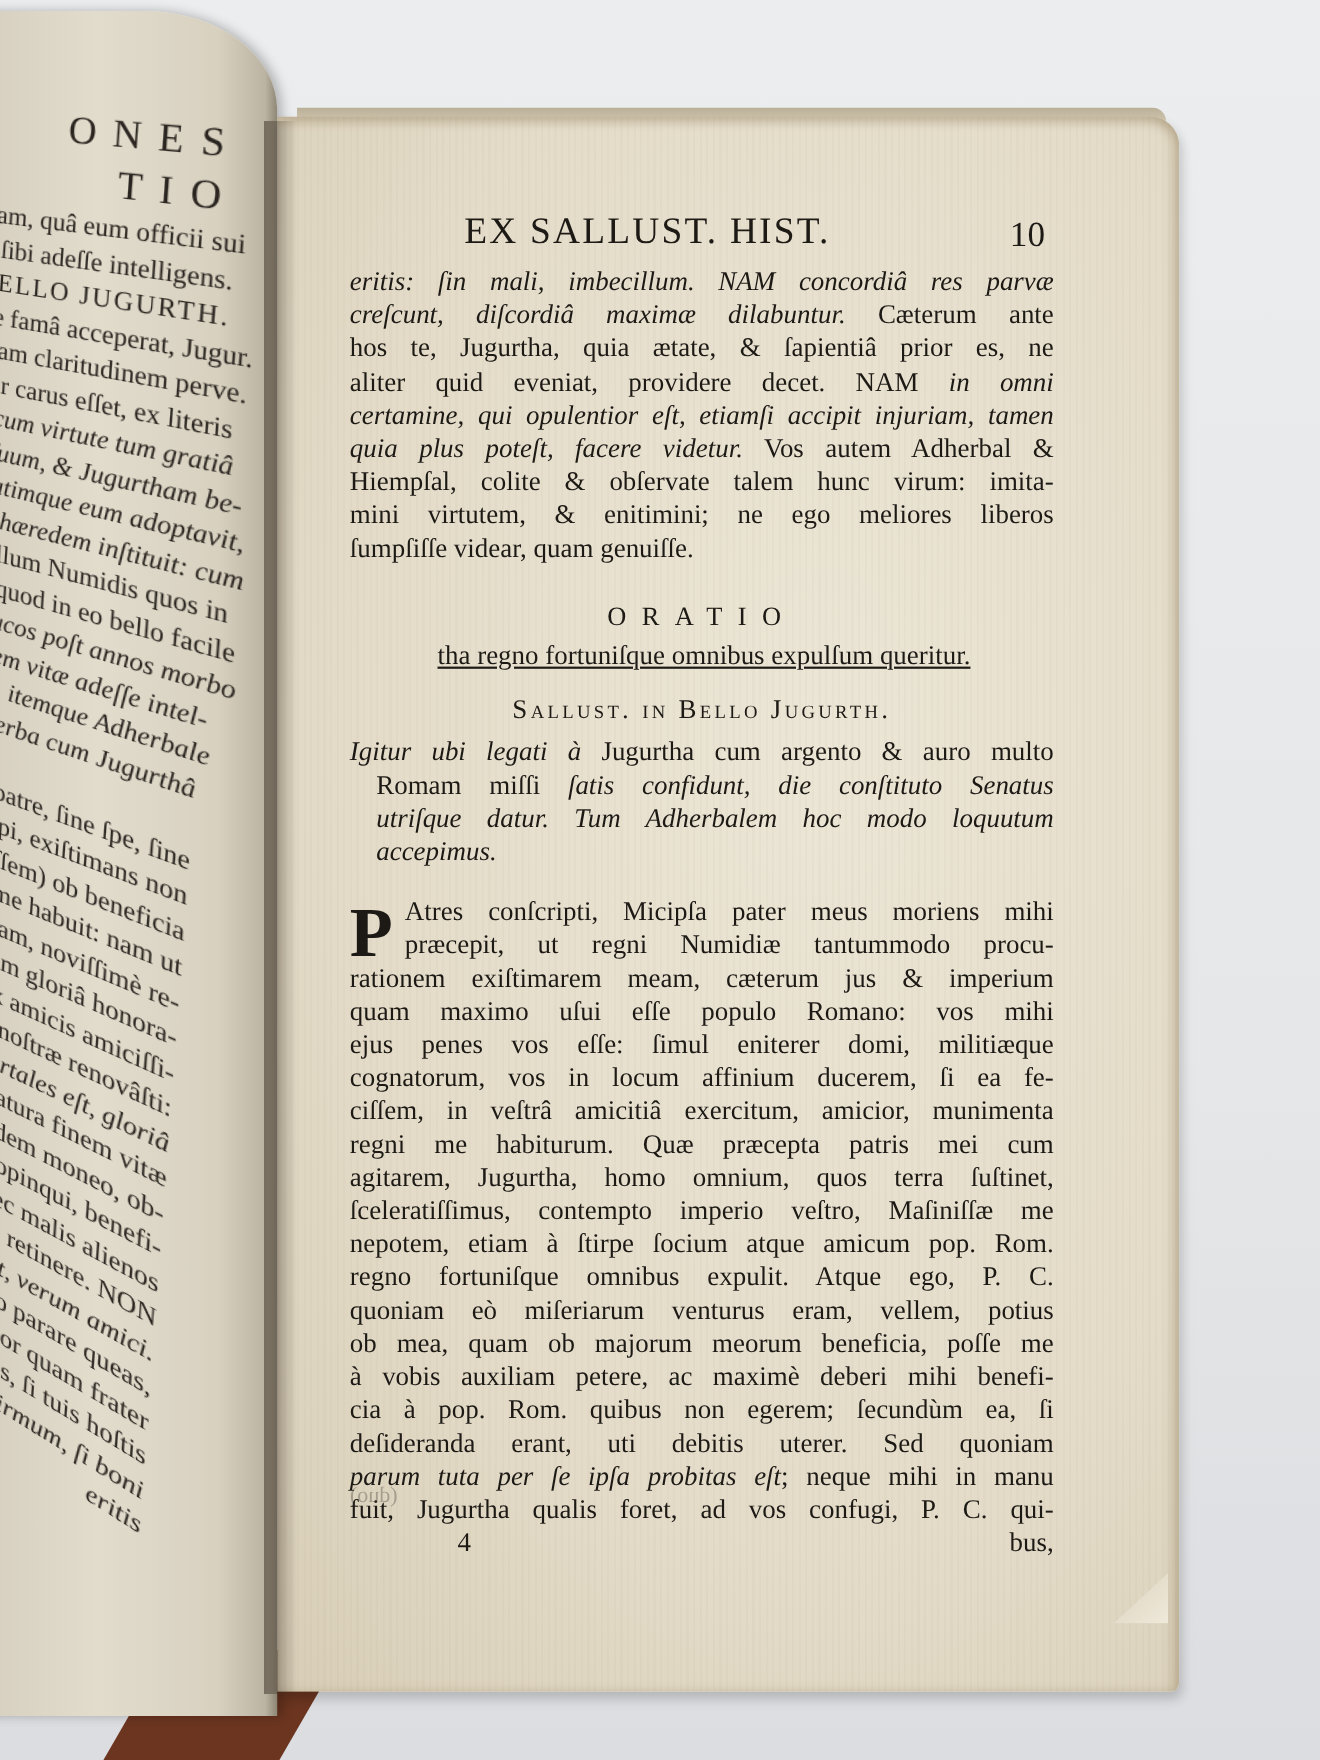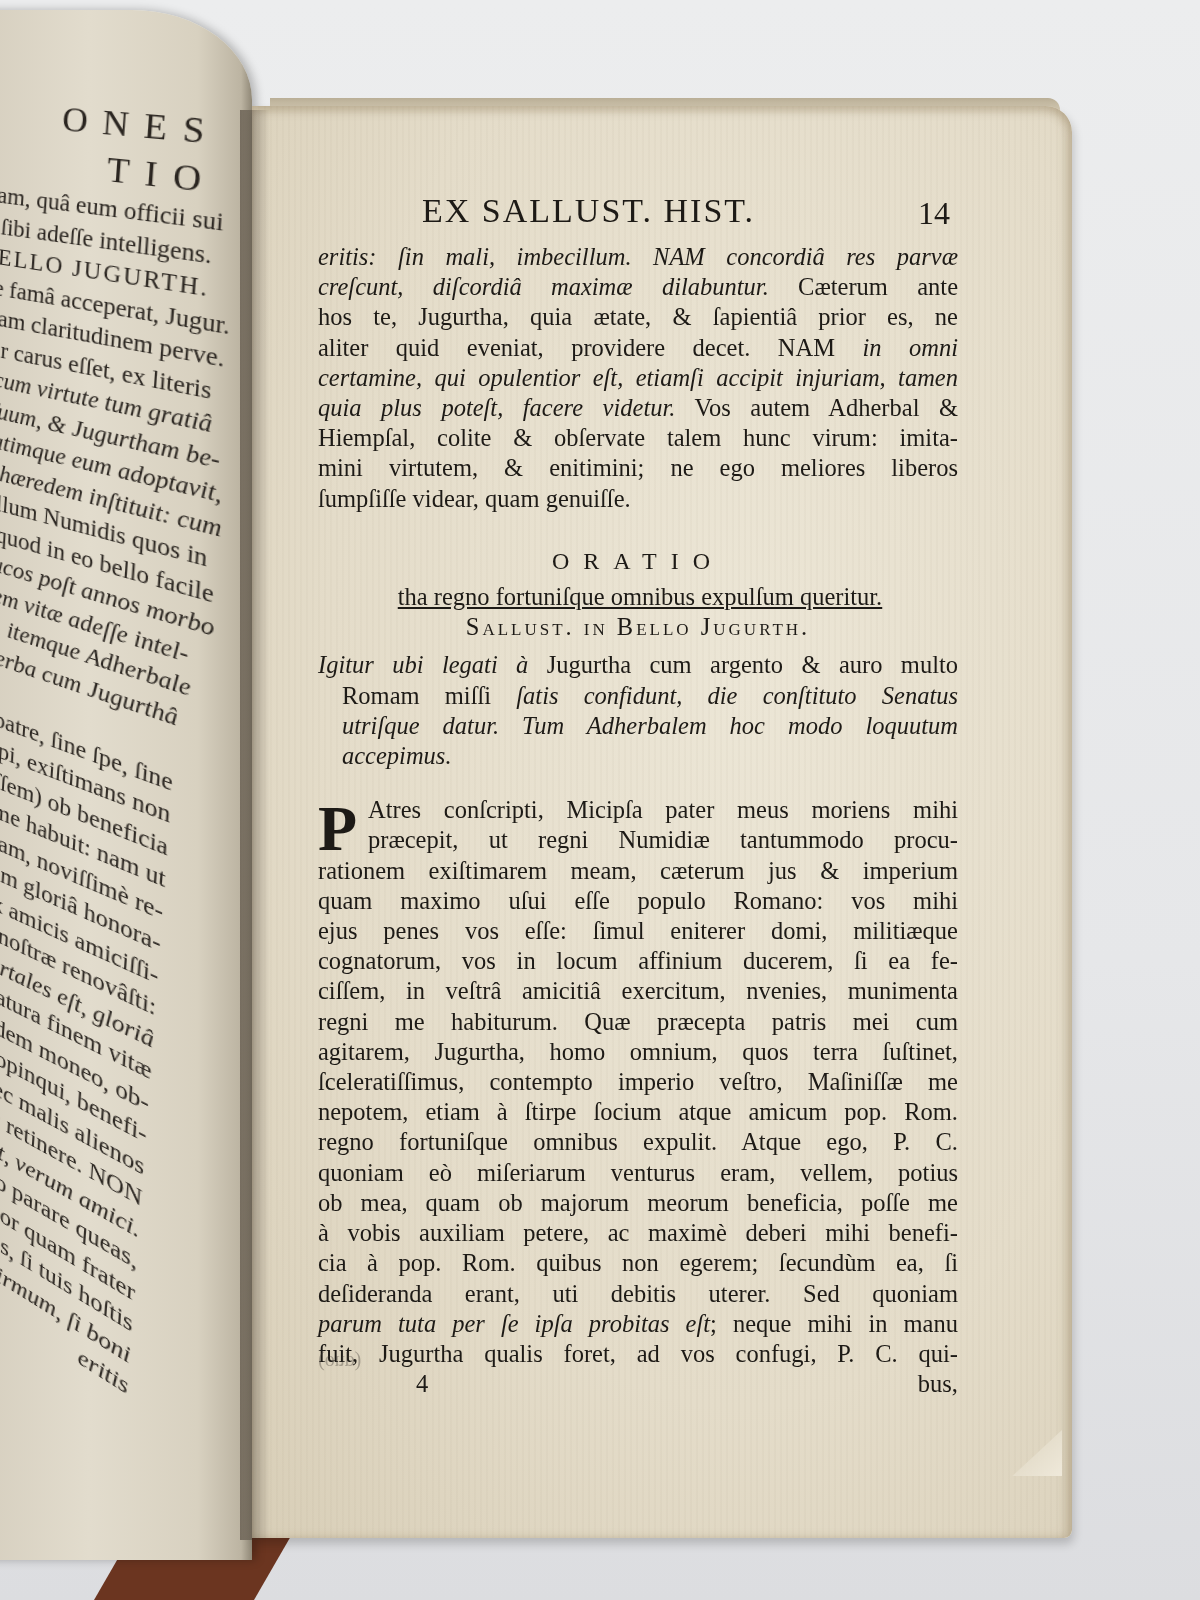--- a/index.html
+++ b/index.html
@@ -80,21 +80,21 @@
   .p.last { text-align-last:left; }
   .it { font-style:italic; }
   .sc { font-variant: small-caps; letter-spacing:2px; }
   .oratio {
     text-align:center; font-size:24px; letter-spacing:14px; margin-top:32px; margin-bottom:6px;
   }
   .argument { padding-left:4px; }
   .argument .first { font-variant: small-caps; letter-spacing:2px; }
   .argument .cont { text-align:center;text-decoration:underline; }
   .source {
-    text-align:center; font-variant: small-caps; letter-spacing:3px; margin-top:0; margin-bottom:8px;
+    text-align:center; font-variant: small-caps; letter-spacing:3px; margin-top:19px; margin-bottom:8px;
   }
   .intro .p { padding-left:24px; }
   .intro .p.first { padding-left:0; }
   .speech { margin-top:24px; position:relative; }
   .dropcap {
     position:absolute; left:0; top:6px; font-size:64px; line-height:56px; font-weight:bold;
   }
   .speech .indent { padding-left:50px; }
   .bottom-row { position:relative; height:30px; }
   .signature { position:absolute; left:98px; top:0; }
@@ -156,21 +156,21 @@
   </div>
 
   <div class="page-stack"></div>
   <div class="right-page"></div>
   <div class="gutter-shadow"></div>
   <div class="corner-fold"></div>
 
   <div class="content">
     <div class="running-head">
       <span class="title">EX SALLUST. HIST.</span>
-      <span class="folio">14</span>
+      <span class="folio">10</span>
     </div>
 
     <div id="continuation">
         <div class="p"><span class="it">eritis: ſin mali, imbecillum.  </span><span class="it">NAM</span><span class="it"> concordiâ res parvæ</span></div>
         <div class="p"><span class="it">creſcunt, diſcordiâ maximæ dilabuntur.</span><span>  Cæterum ante</span></div>
         <div class="p"><span>hos te, Jugurtha, quia ætate, &amp; ſapientiâ prior es, ne</span></div>
         <div class="p"><span>aliter quid eveniat, providere decet.  NAM </span><span class="it">in omni</span></div>
         <div class="p"><span class="it">certamine, qui opulentior eſt, etiamſi accipit injuriam, tamen</span></div>
         <div class="p"><span class="it">quia plus poteſt, facere videtur.</span><span>  Vos autem Adherbal &amp;</span></div>
         <div class="p"><span>Hiempſal, colite &amp; obſervate talem hunc virum: imita-</span></div>
@@ -195,21 +195,21 @@
 
     <div class="speech">
       <span class="dropcap">P</span>
       <div id="speech-lines">
           <div class="p indent">Atres conſcripti, Micipſa pater meus moriens mihi</div>
           <div class="p indent">præcepit, ut regni Numidiæ tantummodo procu-</div>
           <div class="p">rationem exiſtimarem meam, cæterum jus &amp; imperium</div>
           <div class="p">quam maximo uſui eſſe populo Romano: vos mihi</div>
           <div class="p">ejus penes vos eſſe: ſimul eniterer domi, militiæque</div>
           <div class="p">cognatorum, vos in locum affinium ducerem, ſi ea fe-</div>
-          <div class="p">ciſſem, in veſtrâ amicitiâ exercitum, nvenies, munimenta</div>
+          <div class="p">ciſſem, in veſtrâ amicitiâ exercitum, amicior, munimenta</div>
           <div class="p">regni me habiturum.  Quæ præcepta patris mei cum</div>
           <div class="p">agitarem, Jugurtha, homo omnium, quos terra ſuſtinet,</div>
           <div class="p">ſceleratiſſimus, contempto imperio veſtro, Maſiniſſæ me</div>
           <div class="p">nepotem, etiam à ſtirpe ſocium atque amicum pop. Rom.</div>
           <div class="p">regno fortuniſque omnibus expulit.  Atque ego, P. C.</div>
           <div class="p">quoniam eò miſeriarum venturus eram, vellem, potius</div>
           <div class="p">ob mea, quam ob majorum meorum beneficia, poſſe me</div>
           <div class="p">à vobis auxiliam petere, ac maximè deberi mihi benefi-</div>
           <div class="p">cia à pop. Rom. quibus non egerem; ſecundùm ea, ſi</div>
           <div class="p">deſideranda erant, uti debitis uterer.  Sed quoniam</div>

